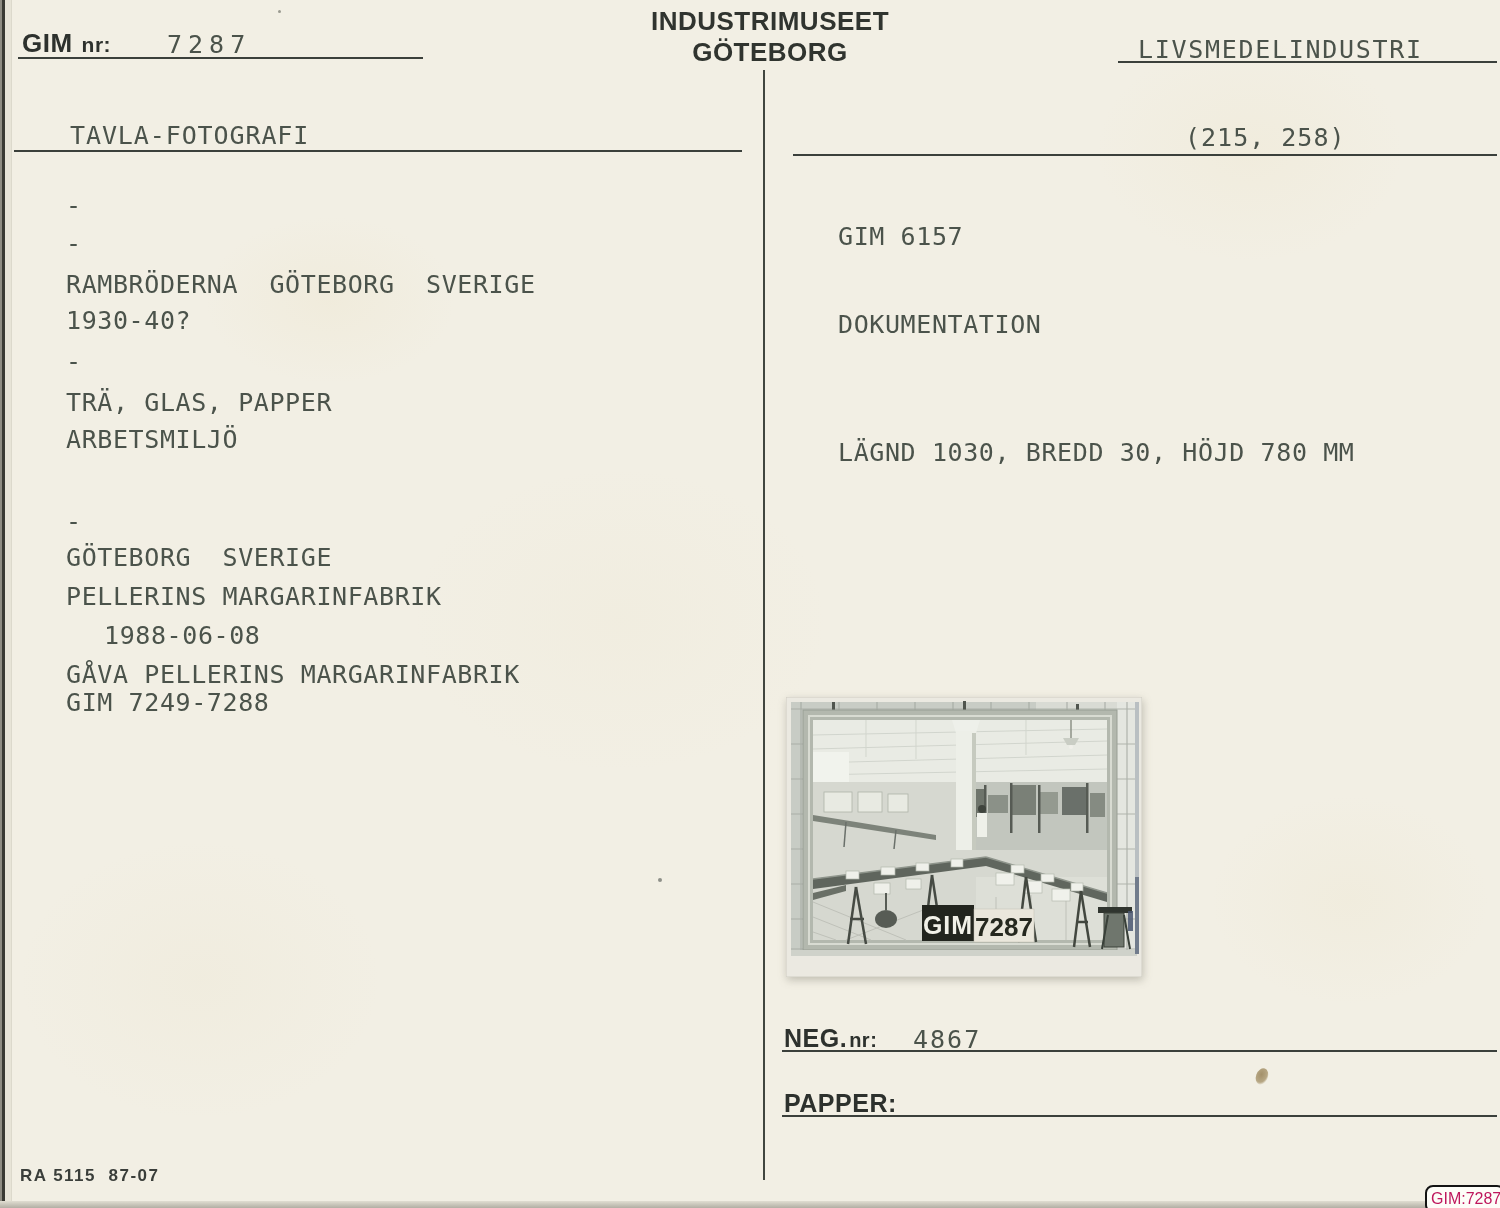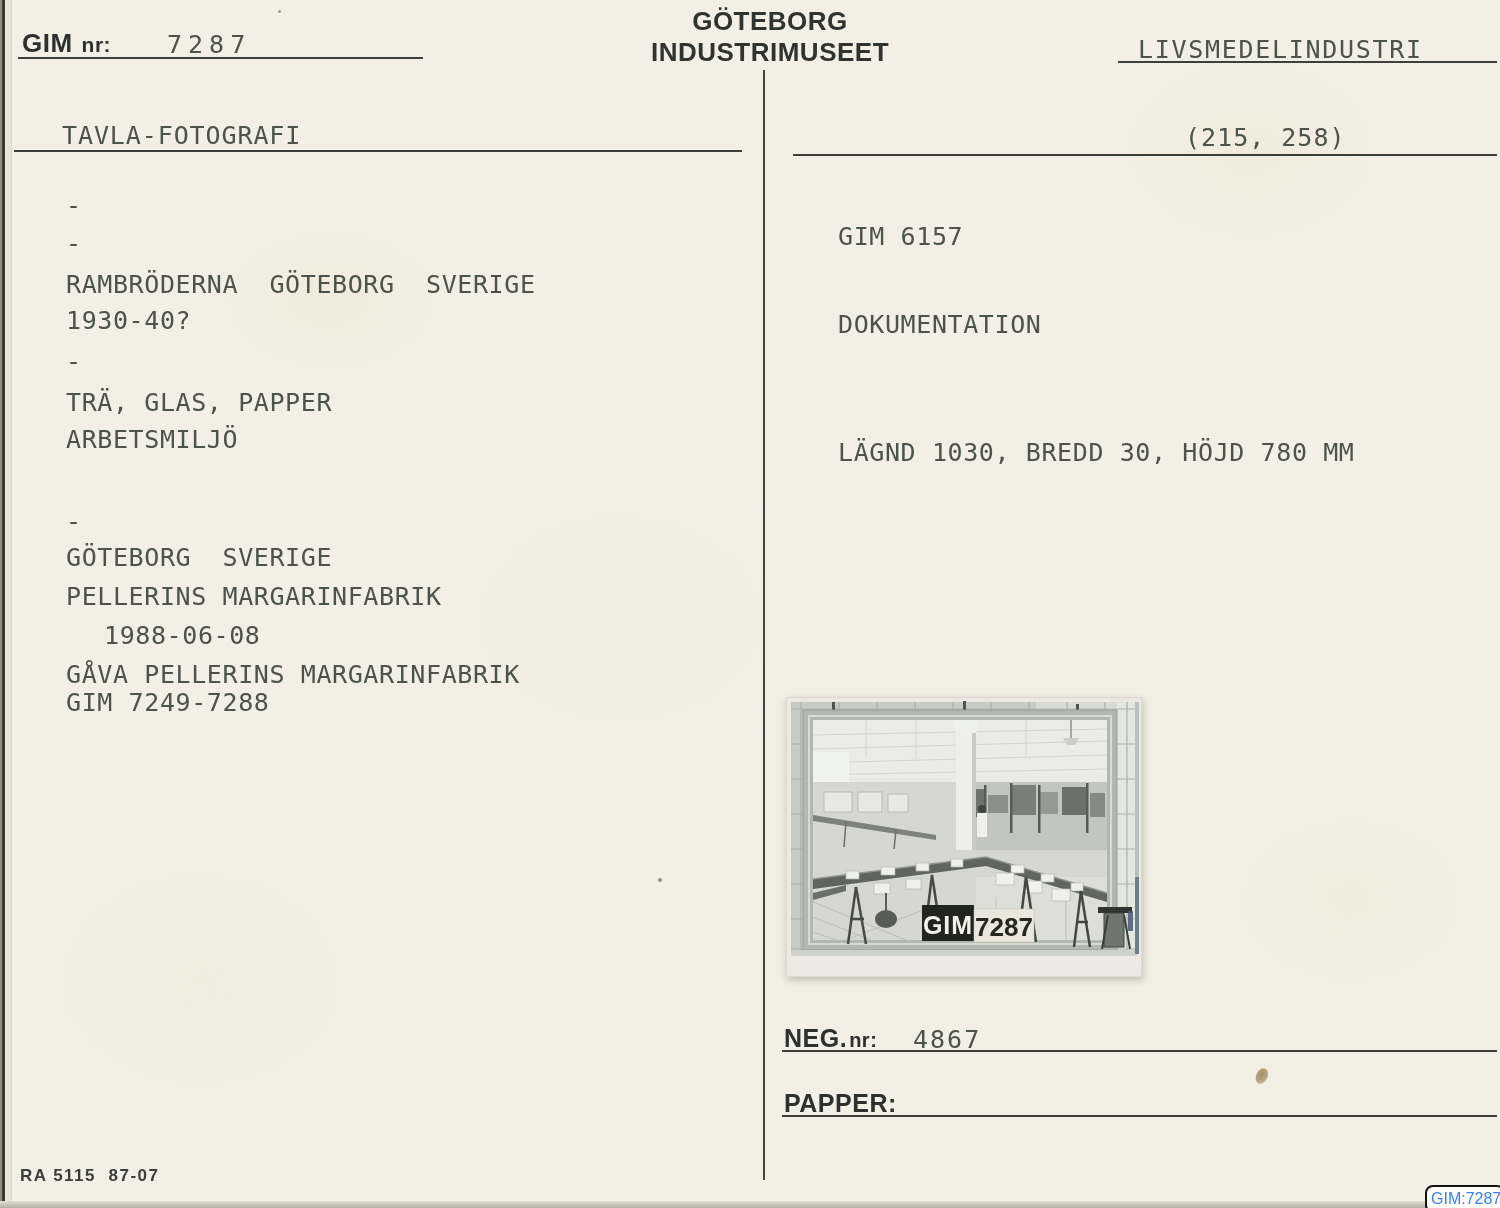--- a/index.html
+++ b/index.html
@@ -29,30 +29,30 @@
   <div class="abs" style="left:0;bottom:0;width:100%;height:7px;background:linear-gradient(#e0ddd1,#b2afa4);"></div>
 
   <div class="abs sansb" style="left:22px;top:28px;font-size:26px;display:flex;align-items:baseline;gap:9px;">
     <span>GIM</span>
       <span style="font-size:21px;">nr:</span>
   </div>
   <div class="abs mono" style="left:167px;top:32px;letter-spacing:6px;">7287</div>
   <div class="rule" style="left:18px;top:57px;width:405px;"></div>
 
   <div class="abs sansb" style="left:600px;top:6px;width:340px;text-align:center;font-size:26px;line-height:31px;color:#30342f;">
+    <span style="display:block;">INDUSTRIMUSEET</span>
     <span style="display:block;">GÖTEBORG</span>
-    <span style="display:block;">INDUSTRIMUSEET</span>
   </div>
 
   <div class="abs mono" style="left:1138px;top:37px;letter-spacing:1.7px;">LIVSMEDELINDUSTRI</div>
   <div class="rule" style="left:1118px;top:61px;width:379px;"></div>
 
   <div class="abs" style="left:763px;top:70px;width:2px;height:1110px;background:#41463f;"></div>
 
-  <div class="abs mono" style="left:62px;top:123px;letter-spacing:0.9px;">TAVLA-FOTOGRAFI</div>
+  <div class="abs mono" style="left:70px;top:123px;letter-spacing:0.9px;">TAVLA-FOTOGRAFI</div>
   <div class="rule" style="left:14px;top:150px;width:728px;"></div>
 
   <div class="abs mono" style="left:66px;top:193px;">-</div>
   <div class="abs mono" style="left:66px;top:231px;">-</div>
   <div class="abs mono" style="left:66px;top:272px;">RAMBRÖDERNA  GÖTEBORG  SVERIGE</div>
   <div class="abs mono" style="left:66px;top:308px;">1930-40?</div>
   <div class="abs mono" style="left:66px;top:349px;">-</div>
   <div class="abs mono" style="left:66px;top:390px;">TRÄ, GLAS, PAPPER</div>
   <div class="abs mono" style="left:66px;top:427px;">ARBETSMILJÖ</div>
   <div class="abs mono" style="left:66px;top:509px;">-</div>
@@ -234,20 +234,20 @@
   </div>
   <div class="abs mono" style="left:913px;top:1027px;letter-spacing:2px;">4867</div>
   <div class="rule" style="left:782px;top:1050px;width:715px;"></div>
 
   <div class="abs sansb" style="left:784px;top:1089px;font-size:25px;">PAPPER:</div>
   <div class="rule" style="left:782px;top:1115px;width:715px;"></div>
 
   <div class="abs sansb" style="left:20px;top:1166px;font-size:17px;letter-spacing:1.5px;color:#3a3e3a;font-weight:bold;white-space:pre;">RA 5115  87-07</div>
 
   <div class="abs" style="left:1425px;top:1185px;width:80px;height:28px;background:#fdfdf8;border:2px solid #141414;border-radius:8px;box-sizing:border-box;display:flex;align-items:center;justify-content:flex-start;padding-left:4px;">
-    <span style="font-family:'Liberation Sans',sans-serif;font-size:16px;color:#3b82f6;letter-spacing:0;">GIM:7287</span>
+    <span style="font-family:'Liberation Sans',sans-serif;font-size:16px;color:#be185d;letter-spacing:0;">GIM:7287</span>
   </div>
 
   <div class="speck" style="left:658px;top:878px;width:4px;height:4px;background:#8f9089;"></div>
   <div class="speck" style="left:278px;top:10px;width:3px;height:3px;background:#9a9a90;"></div>
   <div class="speck" style="left:1256px;top:1068px;width:12px;height:17px;background:radial-gradient(ellipse at 40% 40%, #a3906a 0%, #b7a784 55%, transparent 75%);transform:rotate(20deg);"></div>
 
 </div>
 
 </body></html>

